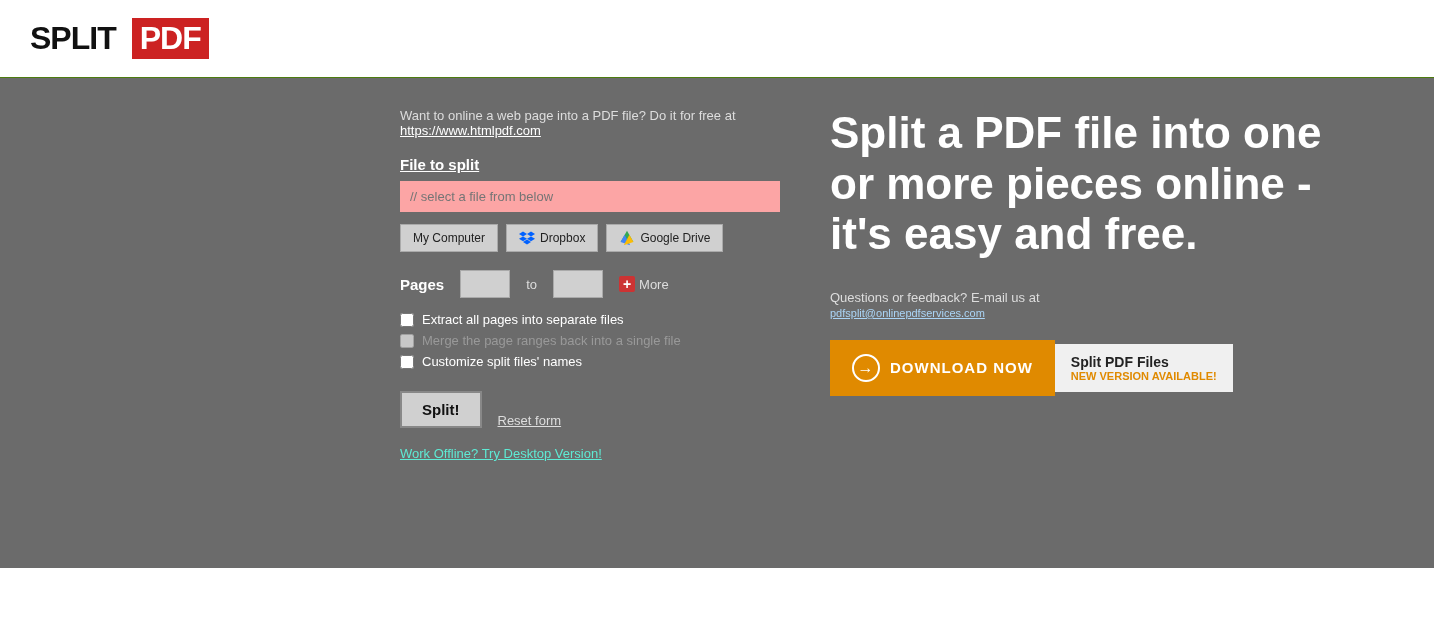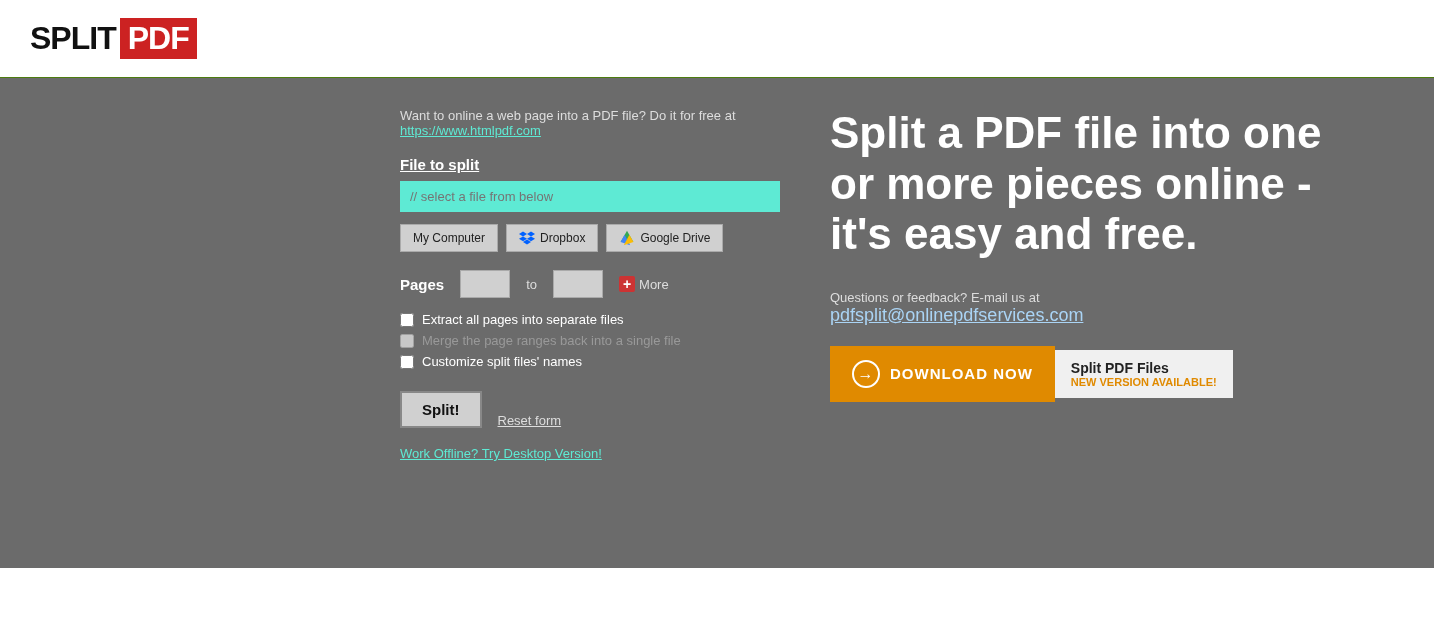--- a/index.html
+++ b/index.html
@@ -18,21 +18,21 @@
       font-weight: 900;
       color: #111;
       letter-spacing: -1px;
     }
     .logo-pdf {
       background: #cc2222;
       color: #fff;
       font-size: 32px;
       font-weight: 900;
       padding: 2px 8px;
-      margin-left: 4px;
+      margin-left: 16px;
       letter-spacing: -1px;
     }
 
     
     .main-content {
       background: #6b6b6b;
       min-height: 490px;
       display: flex;
     }
 
@@ -49,36 +49,36 @@
       padding: 30px 30px 30px 30px;
       max-width: 440px;
     }
 
     .promo-text {
       color: #ddd;
       font-size: 13px;
       margin-bottom: 18px;
     }
     .promo-text a {
-      color: #5eead4;
+      color: #ffffff;
       text-decoration: underline;
     }
 
     .file-label {
       color: #fff;
       font-size: 15px;
       font-weight: bold;
       margin-bottom: 8px;
       text-decoration: underline;
     }
 
     .file-input {
       width: 100%;
       max-width: 390px;
-      background: #5eead4;
+      background: #fca5a5;
       border: none;
       padding: 8px 10px;
       font-size: 13px;
       color: #666;
       margin-bottom: 12px;
       outline: none;
     }
 
     .source-buttons {
       display: flex;
@@ -224,21 +224,21 @@
     }
 
     .feedback-text {
       color: #ddd;
       font-size: 13px;
       margin-bottom: 14px;
     }
     .feedback-email {
       color: #aad4f5;
       text-decoration: underline;
-      font-size: 18px;
+      font-size: 11px;
     }
 
     .download-box {
       display: flex;
       align-items: center;
       margin-top: 20px;
       gap: 0;
     }
     .download-btn {
       background: #e08a00;

